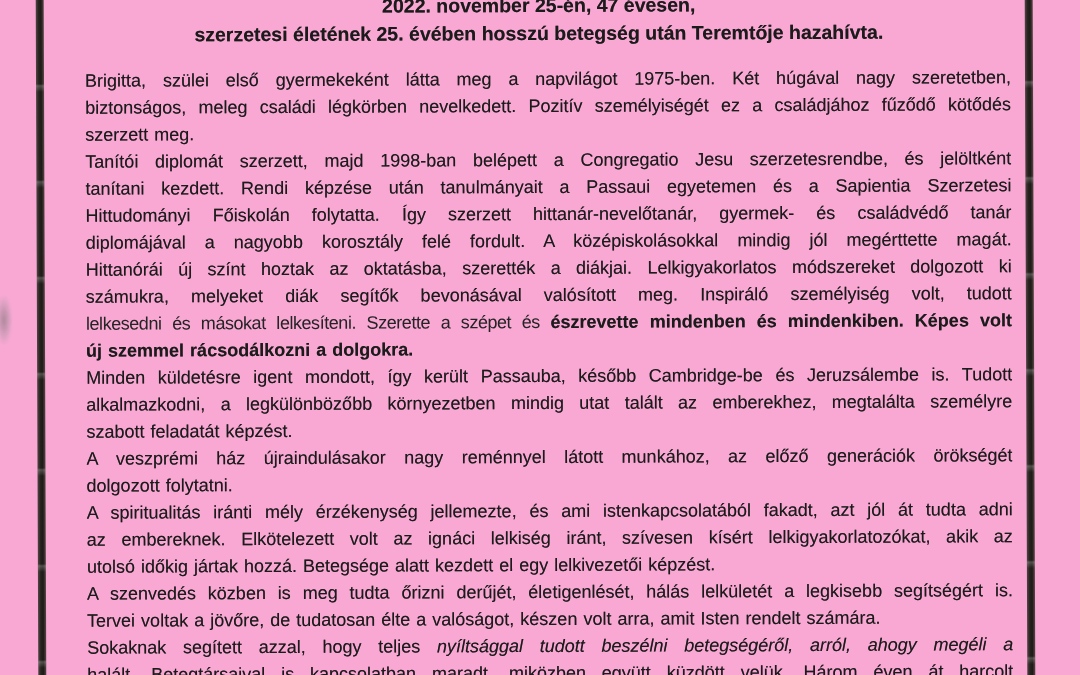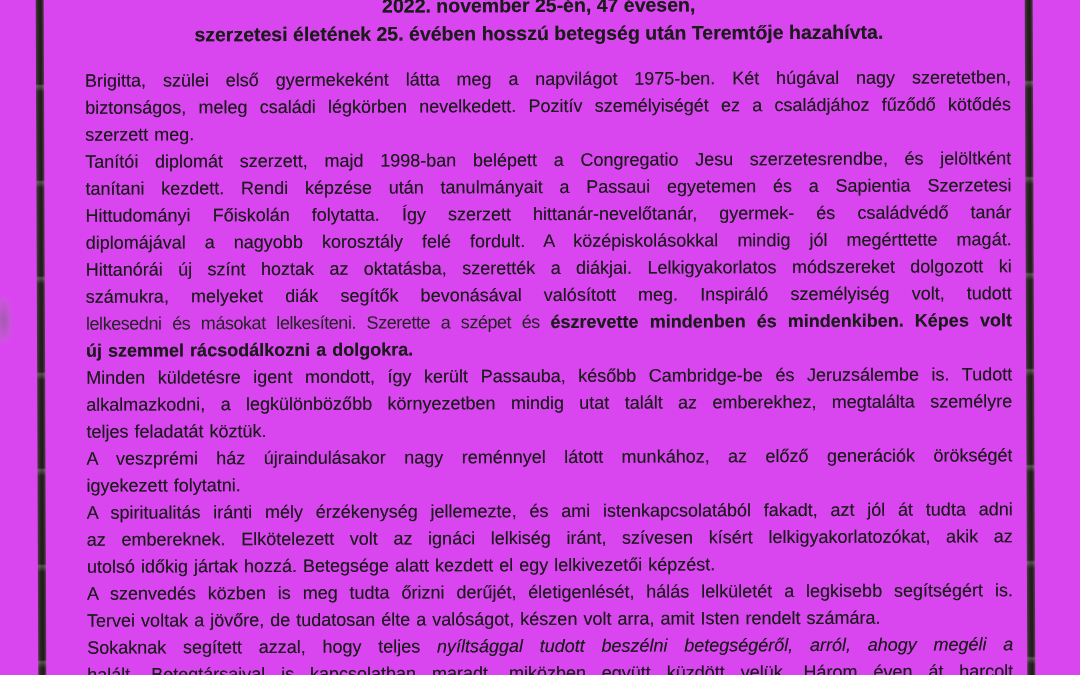--- a/index.html
+++ b/index.html
@@ -4,21 +4,21 @@
 <style>
   html, body {
     margin: 0; padding: 0;
     width: 1080px; height: 675px;
     background: #ffffff;
     overflow: hidden;
   }
   .page {
     position: relative;
     width: 1080px; height: 675px;
-    background: #d946ef;
+    background: #f9a8d4;
     overflow: hidden;
     font-family: "Liberation Sans", sans-serif;
     color: #1b1b1b;
   }
   .scan {
     position: absolute; inset: 0;
     transform: rotate(-0.22deg);
     transform-origin: 50% 50%;
   }
   
@@ -91,23 +91,23 @@
         <div class="line al-justify" style="top: 147px;"><span class="seg-normal">Tanítói diplomát szerzett, majd 1998-ban belépett a Congregatio Jesu szerzetesrendbe, és jelöltként</span></div>
         <div class="line al-justify" style="top: 174px;"><span class="seg-normal">tanítani kezdett. Rendi képzése után tanulmányait a Passaui egyetemen és a Sapientia Szerzetesi</span></div>
         <div class="line al-justify" style="top: 201px;"><span class="seg-normal">Hittudományi Főiskolán folytatta. Így szerzett hittanár-nevelőtanár, gyermek- és családvédő tanár</span></div>
         <div class="line al-justify" style="top: 228px;"><span class="seg-normal">diplomájával a nagyobb korosztály felé fordult. A középiskolásokkal mindig jól megérttette magát.</span></div>
         <div class="line al-justify" style="top: 255px;"><span class="seg-normal">Hittanórái új színt hoztak az oktatásba, szerették a diákjai. Lelkigyakorlatos módszereket dolgozott ki</span></div>
         <div class="line al-justify" style="top: 282px;"><span class="seg-normal">számukra, melyeket diák segítők bevonásával valósított meg. Inspiráló személyiség volt, tudott</span></div>
         <div class="line al-justify" style="top: 309px;"><span class="seg-light">lelkesedni és másokat lelkesíteni. Szerette a szépet és </span><span class="seg-bold">észrevette mindenben és mindenkiben. Képes volt</span></div>
         <div class="line al-left" style="top: 336px;"><span class="seg-bold">új szemmel rácsodálkozni a dolgokra.</span></div>
         <div class="line al-justify" style="top: 363px;"><span class="seg-normal">Minden küldetésre igent mondott, így került Passauba, később Cambridge-be és Jeruzsálembe is. Tudott</span></div>
         <div class="line al-justify" style="top: 390px;"><span class="seg-normal">alkalmazkodni, a legkülönbözőbb környezetben mindig utat talált az emberekhez, megtalálta személyre</span></div>
-        <div class="line al-left" style="top: 417px;"><span class="seg-normal">teljes feladatát köztük.</span></div>
+        <div class="line al-left" style="top: 417px;"><span class="seg-normal">szabott feladatát képzést.</span></div>
         <div class="line al-justify" style="top: 444px;"><span class="seg-normal">A veszprémi ház újraindulásakor nagy reménnyel látott munkához, az előző generációk örökségét</span></div>
-        <div class="line al-left" style="top: 471px;"><span class="seg-normal">igyekezett folytatni.</span></div>
+        <div class="line al-left" style="top: 471px;"><span class="seg-normal">dolgozott folytatni.</span></div>
         <div class="line al-justify" style="top: 498px;"><span class="seg-normal">A spiritualitás iránti mély érzékenység jellemezte, és ami istenkapcsolatából fakadt, azt jól át tudta adni</span></div>
         <div class="line al-justify" style="top: 525px;"><span class="seg-normal">az embereknek. Elkötelezett volt az ignáci lelkiség iránt, szívesen kísért lelkigyakorlatozókat, akik az</span></div>
         <div class="line al-left" style="top: 552px;"><span class="seg-normal">utolsó időkig jártak hozzá. Betegsége alatt kezdett el egy lelkivezetői képzést.</span></div>
         <div class="line al-justify" style="top: 579px;"><span class="seg-normal">A szenvedés közben is meg tudta őrizni derűjét, életigenlését, hálás lelkületét a legkisebb segítségért is.</span></div>
         <div class="line al-left" style="top: 606px;"><span class="seg-normal">Tervei voltak a jövőre, de tudatosan élte a valóságot, készen volt arra, amit Isten rendelt számára.</span></div>
         <div class="line al-justify" style="top: 633px;"><span class="seg-normal">Sokaknak segített azzal, hogy teljes </span><span class="seg-italic">nyíltsággal tudott beszélni betegségéről, arról, ahogy megéli a</span></div>
         <div class="line al-justify" style="top: 660px;"><span class="seg-normal">halált. Betegtársaival is kapcsolatban maradt, miközben együtt küzdött velük. Három éven át harcolt</span></div>
       </div>
 
   </div>

